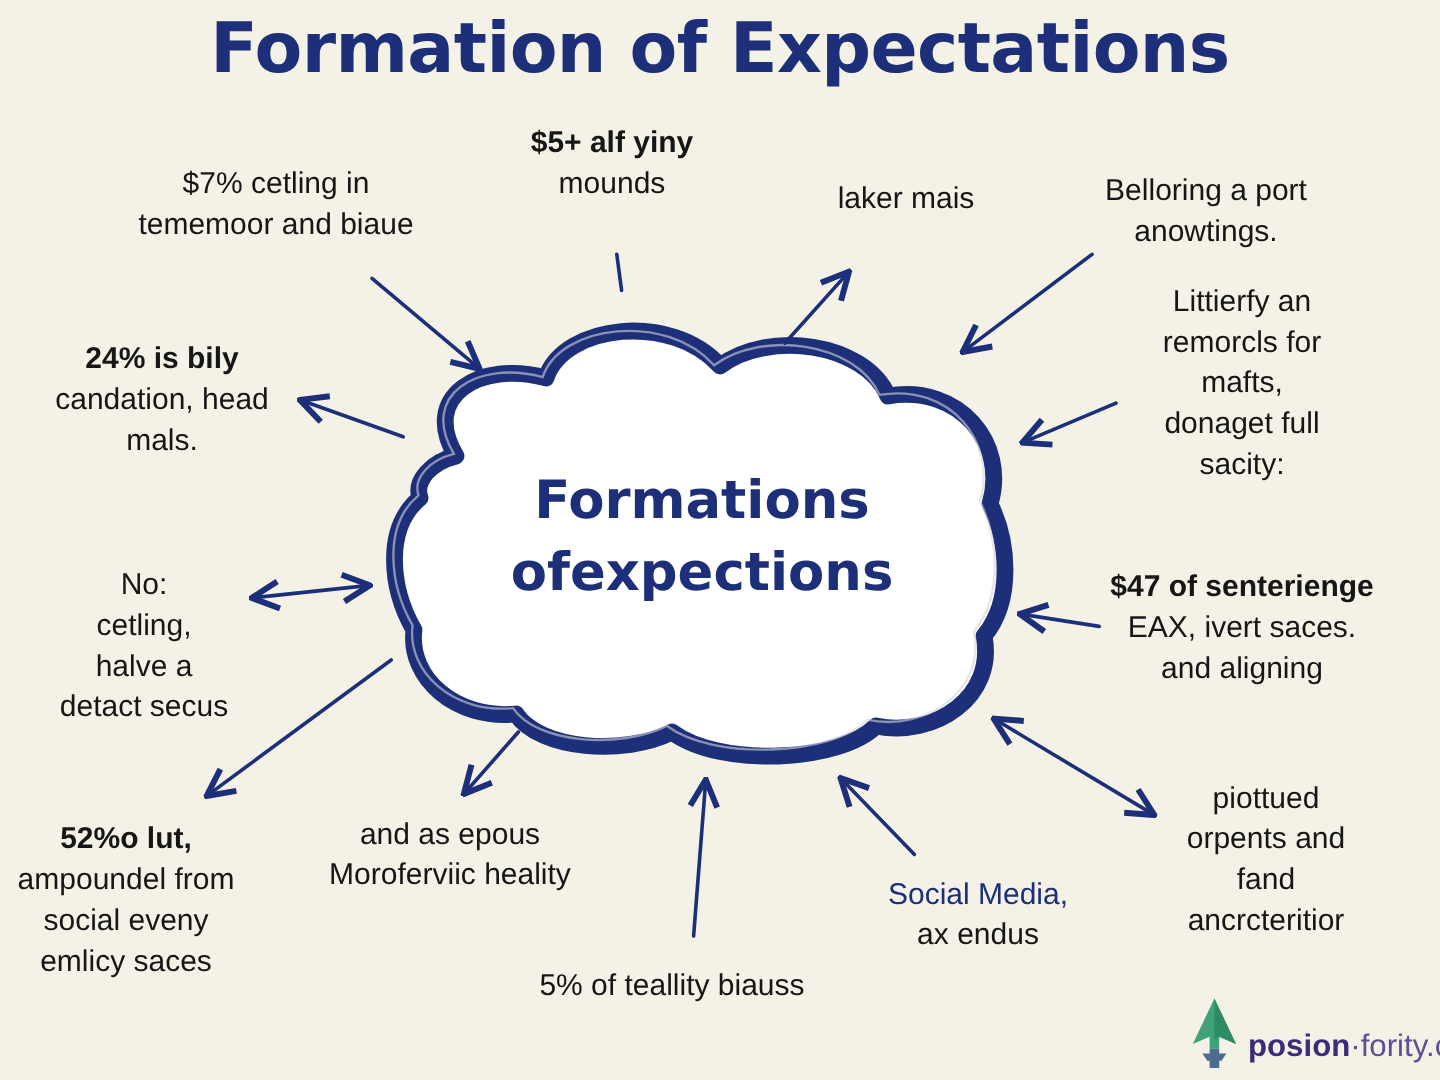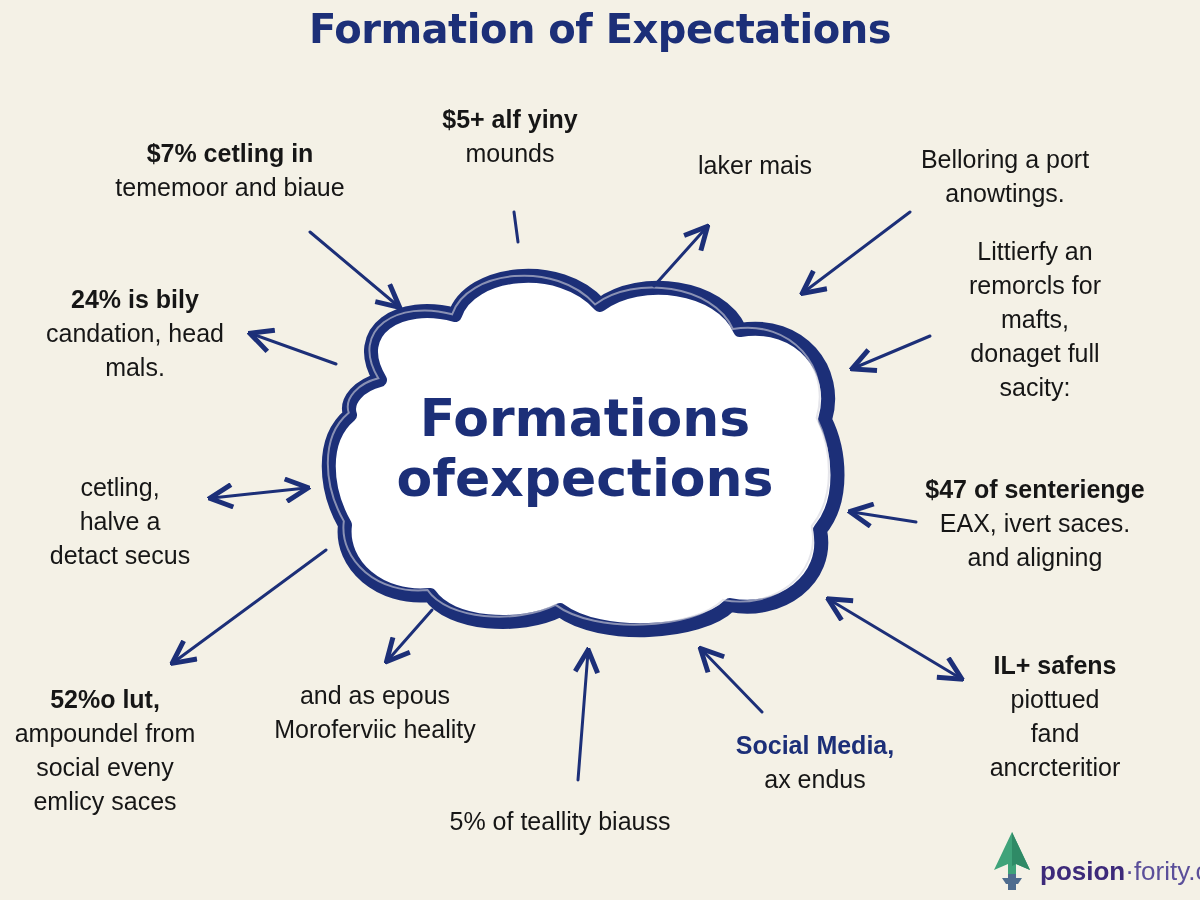--- a/index.html
+++ b/index.html
@@ -5,35 +5,35 @@
   html, body { margin: 0; padding: 0; }
   body {
     width: 1200px; height: 900px; overflow: hidden;
     background: #f4f1e6;
     font-family: "Liberation Sans", "DejaVu Sans", sans-serif;
     color: #1a1a1a;
     position: relative;
   }
   .title {
     position: absolute; left: 0; top: 6px; width: 1200px;
-    text-align: center; font-weight: bold; font-size: 40px;
+    text-align: center; font-weight: bold; font-size: 58px;
     color: #1c2f78; letter-spacing: -0.5px;
     font-family: "DejaVu Sans", sans-serif;
   }
   svg.lines { position: absolute; left: 0; top: 0; }
   .label {
     position: absolute; text-align: center; font-size: 25px; line-height: 34px;
     color: #161616;
   }
   .label .line { display: block; white-space: nowrap; }
-  .label.accent .line:first-child { color: #1c2f78; font-weight: bold; }
+  .label.accent .line:first-child { color: #1c2f78; font-weight: normal; }
   .cloud-text {
     position: absolute; left: 380px; top: 388px; width: 410px;
     text-align: center; color: #1c2f78; font-weight: bold;
-    font-size: 52px; line-height: 60px;
+    font-size: 44px; line-height: 60px;
     font-family: "DejaVu Sans", sans-serif;
   }
   .logo { position: absolute; left: 990px; top: 830px; width: 210px; height: 64px; }
   .logo-text {
     position: absolute; left: 50px; top: 26px; font-size: 26px; color: #3d2a7a;
     white-space: nowrap;
   }
   .logo-text .b { font-weight: bold; }
   .logo-text .l { color: #5b4f9a; font-weight: normal; }
 </style>
@@ -92,21 +92,21 @@
     <line x1="830" y1="600" x2="960" y2="678" marker-start="url(#ah)" marker-end="url(#ah)"></line>
   </g>
 </svg>
 
 <div class="cloud-text">
   <div>Formations</div>
   <div>ofexpections</div>
 </div>
 
 <div class="label" style="left:80px; top:136px; width:300px;">
-  <span class="line bold-first" style="font-weight:bold">$7% cetling in</span>
+  <span class="line bold-first" style="font-weight:normal">$7% cetling in</span>
   <span class="line">tememoor and biaue</span>
 </div>
 
 <div class="label" style="left:410px; top:102px; width:200px;">
   <span class="line" style="font-weight:bold">$5+ alf yiny</span>
   <span class="line">mounds</span>
 </div>
 
 <div class="label" style="left:655px; top:148px; width:200px;">
   <span class="line">laker mais</span>
@@ -125,20 +125,21 @@
   <span class="line">sacity:</span>
 </div>
 
 <div class="label" style="left:20px; top:282px; width:230px;">
   <span class="line" style="font-weight:bold">24% is bily</span>
   <span class="line">candation, head</span>
   <span class="line">mals.</span>
 </div>
 
 <div class="label" style="left:20px; top:470px; width:200px;">
+  <span class="line">No:</span>
   <span class="line">cetling,</span>
   <span class="line">halve a</span>
   <span class="line">detact secus</span>
 </div>
 
 <div class="label" style="left:900px; top:472px; width:270px;">
   <span class="line" style="font-weight:bold">$47 of senterienge</span>
   <span class="line">EAX, ivert saces.</span>
   <span class="line">and aligning</span>
 </div>
@@ -158,22 +159,22 @@
 <div class="label" style="left:420px; top:804px; width:280px;">
   <span class="line">5% of teallity biauss</span>
 </div>
 
 <div class="label accent" style="left:705px; top:728px; width:220px;">
   <span class="line">Social Media,</span>
   <span class="line">ax endus</span>
 </div>
 
 <div class="label" style="left:950px; top:648px; width:210px;">
-  <span class="line" style="font-weight:bold">IL+ safens</span>
   <span class="line">piottued</span>
+  <span class="line">orpents and</span>
   <span class="line">fand</span>
   <span class="line">ancrcteritior</span>
 </div>
 
 <div class="logo">
   <svg width="44" height="64" viewBox="0 0 44 64" style="position:absolute;left:0;top:0;">
     <polygon points="22,2 40,40 26,34 26,44 18,44 18,34 4,40" fill="#3fa37a"></polygon>
     <polygon points="22,2 22,36 26,34 40,40" fill="#2f8a66"></polygon>
     <rect x="18" y="44" width="8" height="16" fill="#4e6c8f"></rect>
     <polygon points="12,48 32,48 28,54 16,54" fill="#4e6c8f"></polygon>

